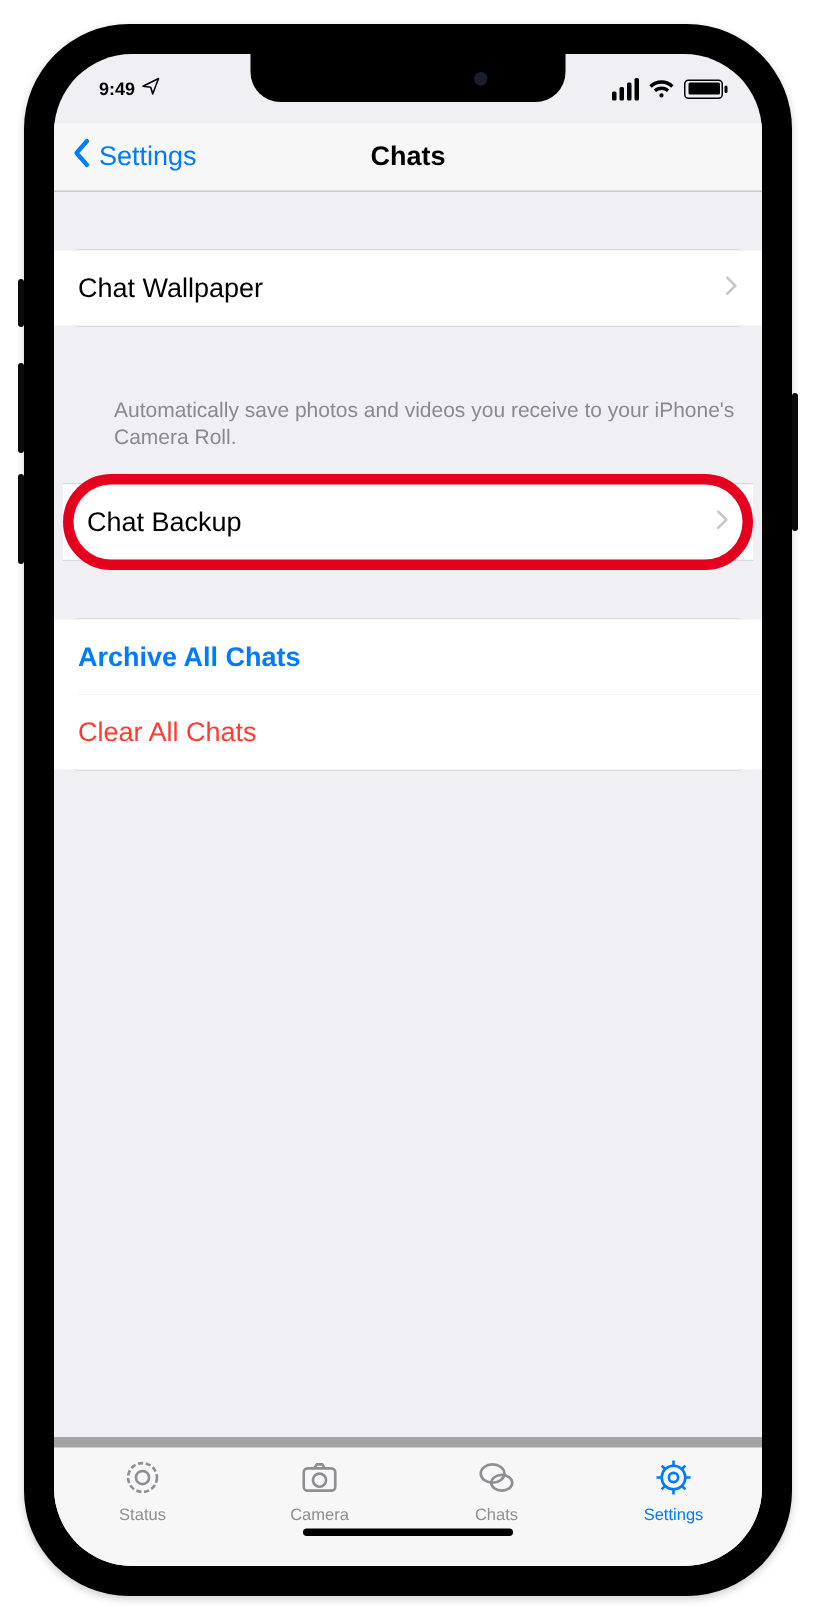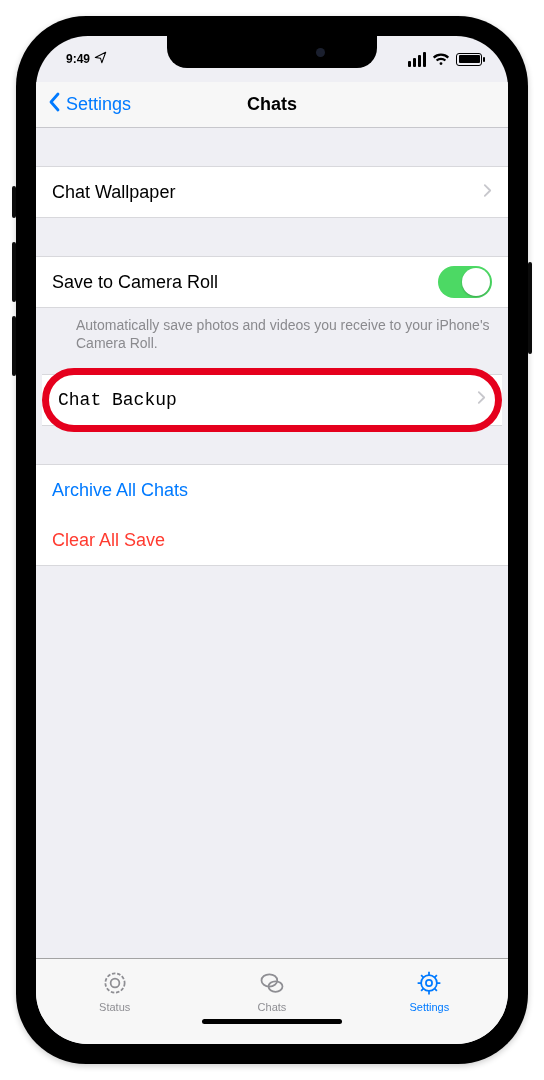--- a/index.html
+++ b/index.html
@@ -125,21 +125,21 @@
     }
     .cell + .cell { border-top: none; }
     .group .cell:not(:last-child)::after{
       content:"";
       position:absolute;
       left:16px; right:0; bottom:-1px;
       height:1px;
       background:#d8d8dc;
     }
     .group .cell { border-top:none; border-bottom:none; }
-    .group { border-top:1px solid #d8d8dc; border-bottom:1px solid #d8d8dc; background:#fff;}
+    .group { border-top:1px solid #d8d8dc; border-bottom:1px solid #d8d8dc; background:#fff;border-radius:18px;}
     .cell .label { flex:1; }
     .chev { color:#c7c7cc; }
     .chev svg{ width:9px; height:15px; }
     .footer-note {
       padding: 8px 16px 0;
       font-size: 14px;
       color: #8a8a8e;
       line-height: 1.3;
       margin-left: 24px;
     }
@@ -155,36 +155,36 @@
       content:"";
       position:absolute;
       width:28px; height:28px;
       background:#fff;
       border-radius:50%;
       top:2px; right:2px;
       box-shadow: 0 1px 2px rgba(0,0,0,.25);
     }
     
     .highlight-wrap { position:relative; padding: 0 6px; }
-    .highlight-wrap .cell { border-radius: 0; font-family: Liberation Mono, monospace; }
+    .highlight-wrap .cell { border-radius: 0; }
     .highlight-ring {
       position:absolute;
       inset: -6px 6px -6px 6px;
       border: 7px solid #e5001d;
       border-radius: 32px;
       pointer-events:none;
     }
     
-    .link-blue { color:#007aff; }
+    .link-blue { color:#007aff;font-weight:bold; }
     .link-red { color:#ff3b30; }
     
     .tab-bar {
       height: 86px;
       background: #f7f7f7;
-      border-top: 1px solid #a3a3a3;
+      border-top: 7px solid #a3a3a3;
       display: flex;
       padding-bottom: 22px;
     }
     .tab {
       flex: 1;
       display: flex;
       flex-direction: column;
       align-items: center;
       justify-content: center;
       gap: 2px;
@@ -271,26 +271,20 @@
             <span class="chev">
               <svg viewBox="0 0 10 16">
                   <path d="M2 2 L8 8 L2 14" fill="none" stroke="#c7c7cc" stroke-width="2" stroke-linecap="round" stroke-linejoin="round"></path>
                 </svg>
             </span>
           </div>
         </div>
 
         <div class="group-spacer"></div>
 
-        <div class="group">
-          <div class="cell">
-            <span class="label">Save to Camera Roll</span>
-            <div class="switch"></div>
-          </div>
-        </div>
         <div class="footer-note">Automatically save photos and videos you receive to your iPhone's Camera Roll.</div>
 
         <div style="height:22px"></div>
 
         <div class="highlight-wrap">
           <div class="group" style="border-radius:0;">
             <div class="cell">
               <span class="label">Chat Backup</span>
               <span class="chev">
                 <svg viewBox="0 0 10 16">
@@ -302,35 +296,45 @@
           <div class="highlight-ring"></div>
         </div>
 
         <div class="group-spacer"></div>
 
         <div class="group">
           <div class="cell">
             <span class="label link-blue">Archive All Chats</span>
           </div>
           <div class="cell">
-            <span class="label link-red">Clear All Save</span>
+            <span class="label link-red">Clear All Chats</span>
           </div>
         </div>
 
       </div>
 
       <div class="tab-bar">
         <div class="tab">
           <span>
             <svg viewBox="0 0 32 32">
                 <circle cx="16" cy="16" r="11" fill="none" stroke="currentColor" stroke-width="2" stroke-dasharray="4 2"></circle>
                 <circle cx="16" cy="16" r="5" fill="none" stroke="currentColor" stroke-width="2"></circle>
               </svg>
           </span>
           <span>Status</span>
+        </div>
+        <div class="tab">
+          <span>
+            <svg viewBox="0 0 32 32">
+                <rect x="4" y="9" width="24" height="17" rx="3" fill="none" stroke="currentColor" stroke-width="2"></rect>
+                <circle cx="16" cy="18" r="5" fill="none" stroke="currentColor" stroke-width="2"></circle>
+                <path d="M12 9l2-3h4l2 3" fill="none" stroke="currentColor" stroke-width="2"></path>
+              </svg>
+          </span>
+          <span>Camera</span>
         </div>
         <div class="tab">
           <span>
             <svg viewBox="0 0 32 32">
                 <ellipse cx="13" cy="13" rx="9" ry="7" fill="none" stroke="currentColor" stroke-width="2"></ellipse>
                 <ellipse cx="20" cy="20" rx="8" ry="6" fill="none" stroke="currentColor" stroke-width="2"></ellipse>
               </svg>
           </span>
           <span>Chats</span>
         </div>

